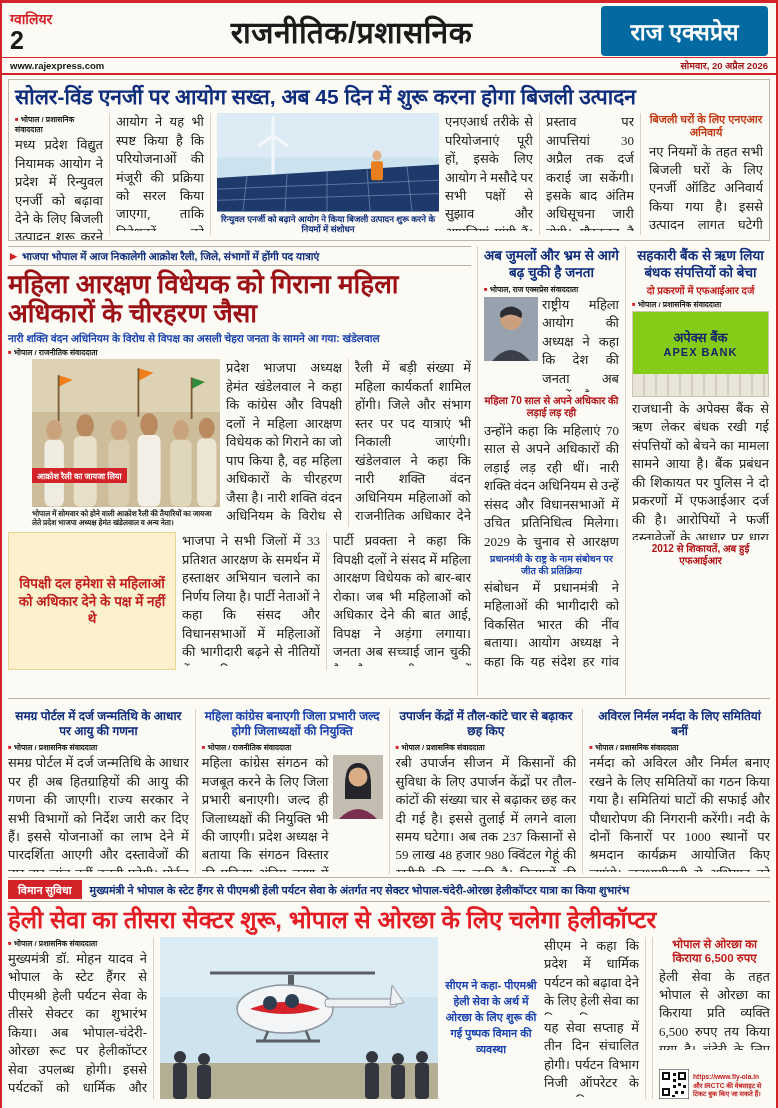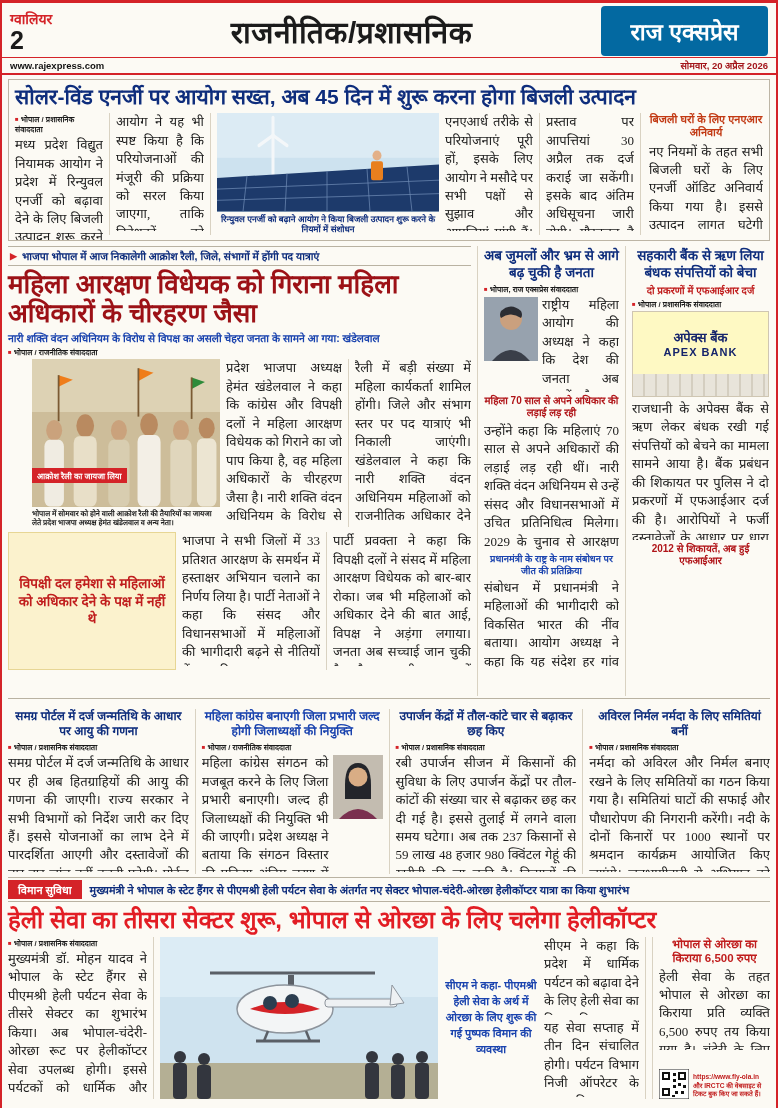--- a/index.html
+++ b/index.html
@@ -59,21 +59,21 @@
     color:#c01d1d;font-weight:bold;font-size:13.5px;line-height:1.3;text-align:center;font-family:"Liberation Sans",sans-serif;}
   
   .jumla-headline{color:#0e2d7c;font-size:13.5px;font-weight:bold;line-height:1.25;text-align:center;margin:2px 0 2px;font-family:"Liberation Sans",sans-serif;}
   .sub-red{color:#b01418;font-weight:bold;font-size:10px;line-height:1.25;text-align:center;margin:3px 0 2px;font-family:"Liberation Sans",sans-serif;}
   .sub-blue{color:#1a43ae;font-weight:bold;font-size:9.5px;line-height:1.25;text-align:center;margin:3px 0 2px;font-family:"Liberation Sans",sans-serif;}
   .portrait{width:54px;height:64px;float:left;margin:1px 4px 2px 0;background:#8f9aa6;overflow:hidden;}
   
   .bank-headline{color:#0e2d7c;font-size:13.5px;font-weight:bold;line-height:1.25;text-align:center;margin:2px 0 1px;font-family:"Liberation Sans",sans-serif;}
   .bank-sub{color:#c01d1d;font-weight:bold;font-size:10px;text-align:center;margin:1px 0 2px;font-family:"Liberation Sans",sans-serif;}
   .bank-photo{height:86px;margin:2px 0 3px;border:1px solid #cfc6b2;display:flex;flex-direction:column;overflow:hidden;}
-  .bank-sign{flex:1;background:#fef9c3;display:flex;flex-direction:column;align-items:center;justify-content:center;color:#15246b;font-weight:bold;font-family:"Liberation Sans",sans-serif;}
+  .bank-sign{flex:1;background:#84cc16;display:flex;flex-direction:column;align-items:center;justify-content:center;color:#15246b;font-weight:bold;font-family:"Liberation Sans",sans-serif;}
   .bank-sign .hi{font-size:13px;}
   .bank-sign .en{font-size:11px;letter-spacing:1px;}
   .bank-base{height:22px;background:repeating-linear-gradient(90deg,#e8e4da 0 10px,#d4cec0 10px 12px);}
   
   .briefs{display:flex;gap:6px;margin:2px 6px 0;height:176px;border-top:1px solid #b9b2a2;padding-top:10px;}
   .brief{flex:1;}
   .brief-headline{color:#0e2d7c;font-size:12px;font-weight:bold;line-height:1.25;text-align:center;margin-bottom:2px;min-height:31px;font-family:"Liberation Sans",sans-serif;}
   .brief-headline.blue{color:#1a43ae;}
   .portrait-w{width:50px;height:64px;float:right;margin:1px 0 2px 4px;background:#b7b1a6;overflow:hidden;}
   

